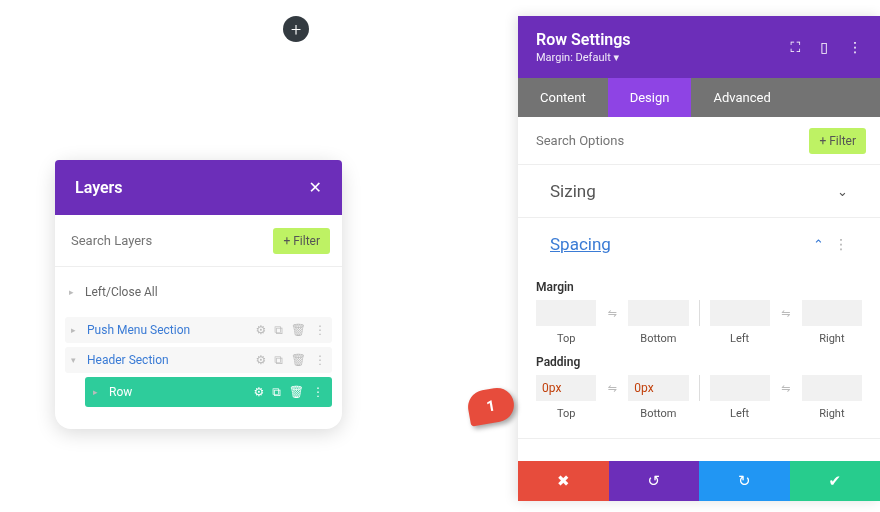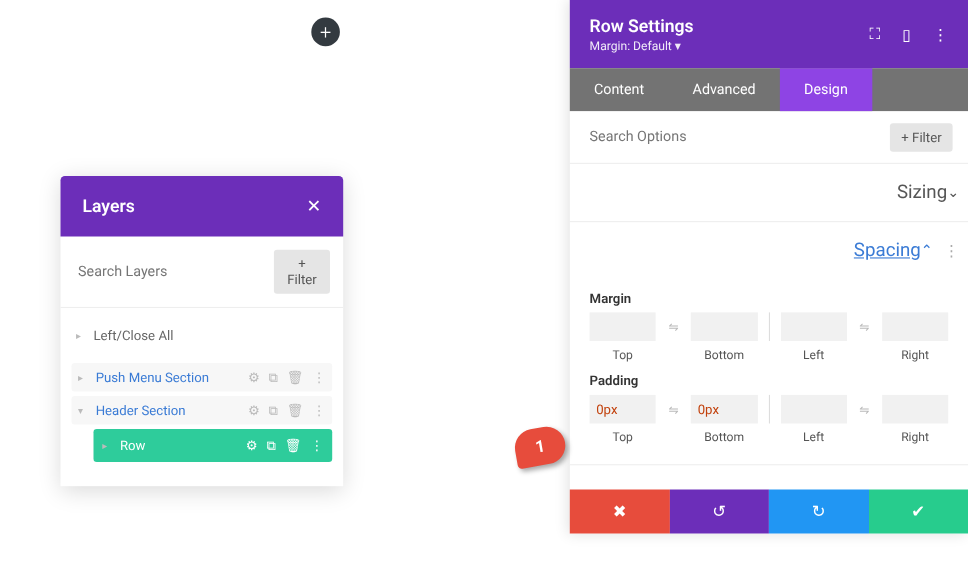--- a/index.html
+++ b/index.html
@@ -6,38 +6,38 @@
 body { width: 880px; height: 512px; background: #fff; position: relative; overflow: hidden; }
 
 .add-btn {
   position: absolute; top: 16px; left: 283px; width: 26px; height: 26px;
   border-radius: 50%; background: #333a40; color: #fff; display: flex;
   align-items: center; justify-content: center; font-size: 18px; font-weight: 300;
 }
 
 
 .layers-panel {
-  position: absolute; top: 160px; left: 55px; width: 257px;
-  background: #fff; border-radius: 0; box-shadow: 0 4px 20px rgba(0,0,0,0.15);
+  position: absolute; top: 160px; left: 55px; width: 287px;
+  background: #fff; border-radius: 16px; box-shadow: 0 4px 20px rgba(0,0,0,0.15);
 }
 .layers-header {
   background: #6c2eb9; color: #fff; padding: 18px 20px; display: flex;
   justify-content: space-between; align-items: center; border-radius: 4px 4px 0 0;
 }
 .layers-header h2 { font-size: 16px; font-weight: 600; }
 .layers-close { font-size: 16px; cursor: pointer; }
 .layers-search-row {
   display: flex; padding: 12px 12px; gap: 8px; align-items: center;
   border-bottom: 1px solid #eee;
 }
 .layers-search-row input {
   flex: 1; border: none; outline: none; font-size: 13px; color: #888; padding: 6px 4px;
 }
 .filter-btn {
-  background: #e5e5e5; border: none; padding: 6px 10px; font-size: 12px;
+  background: #bef264; border: none; padding: 6px 10px; font-size: 12px;
   color: #555; border-radius: 3px; cursor: pointer;
 }
 .layer-body { padding: 10px 10px 18px 10px; }
 .layer-row {
   display: flex; align-items: center; padding: 6px 6px; font-size: 12px;
   color: #666; border-radius: 3px; margin-bottom: 4px;
 }
 .layer-row .caret {
   width: 14px; font-size: 9px; color: #bbb; margin-right: 2px;
 }
@@ -45,21 +45,21 @@
 .layer-row.section { background: #f7f7f7; color: #3a7bd5; }
 .layer-row .tools { display: flex; gap: 8px; color: #bbb; font-size: 12px; }
 .layer-row.row-item {
   background: #2ecc9b; color: #fff; margin-left: 20px; padding: 8px 8px;
 }
 .layer-row.row-item .tools { color: #fff; }
 .layer-row.open-close { color: #666; font-size: 12px; padding: 8px 4px 14px 4px; }
 
 
 .settings-panel {
-  position: absolute; top: 0; right: 0; width: 362px; height: 485px;
+  position: absolute; top: 16px; right: 0; width: 362px; height: 485px;
   background: #fff; display: flex; flex-direction: column;
   box-shadow: -2px 0 12px rgba(0,0,0,0.12);
 }
 .settings-header {
   background: #6c2eb9; color: #fff; padding: 14px 18px; display: flex;
   justify-content: space-between; align-items: center;
 }
 .settings-header-left .title { font-size: 16px; font-weight: 600; }
 .settings-header-left .preset { font-size: 11px; margin-top: 2px; opacity: 0.9; }
 .settings-header-icons { display: flex; gap: 20px; font-size: 14px; }
@@ -74,22 +74,22 @@
 .search-options {
   display: flex; padding: 10px 14px; align-items: flex-end; gap: 8px;
   border-bottom: 1px solid #eee;
 }
 .search-options input {
   flex: 1; border: none; outline: none; font-size: 13px; color: #888; padding: 6px 4px;
 }
 
 .section-block { border-bottom: 1px solid #eee; }
 .section-row {
-  display: flex; justify-content: flex-end; align-items: center;
-  padding: 16px 8px; cursor: pointer;
+  display: flex; justify-content: space-between; align-items: center;
+  padding: 16px 32px; cursor: pointer;
 }
 .section-row .section-title { font-size: 17px; color: #555; }
 .section-row.open .section-title { color: #3a7bd5; text-decoration: underline; }
 .section-row .chev { color: #555; font-size: 13px; }
 .section-row.open .chev { color: #3a7bd5; }
 .section-row .more-v { color: #aaa; margin-left: 10px; font-size: 14px; }
 
 .spacing-content { padding: 0 18px 18px 18px; }
 .field-label { font-size: 12px; font-weight: 600; color: #333; margin: 10px 0 6px 0; }
 .field-grid {
@@ -193,22 +193,22 @@
     </div>
     <div class="settings-header-icons">
       <span>⛶</span>
       <span>▯</span>
       <span>⋮</span>
     </div>
   </div>
 
   <div class="tabs">
     <div class="tab">Content</div>
+    <div class="tab active">Design</div>
     <div class="tab">Advanced</div>
-    <div class="tab active">Design</div>
   </div>
 
   <div class="search-options">
     <input type="text" placeholder="Search Options" style="">
     <button class="filter-btn">+ Filter</button>
   </div>
 
   <div class="section-block">
     <div class="section-row">
       <span class="section-title">Sizing</span>

